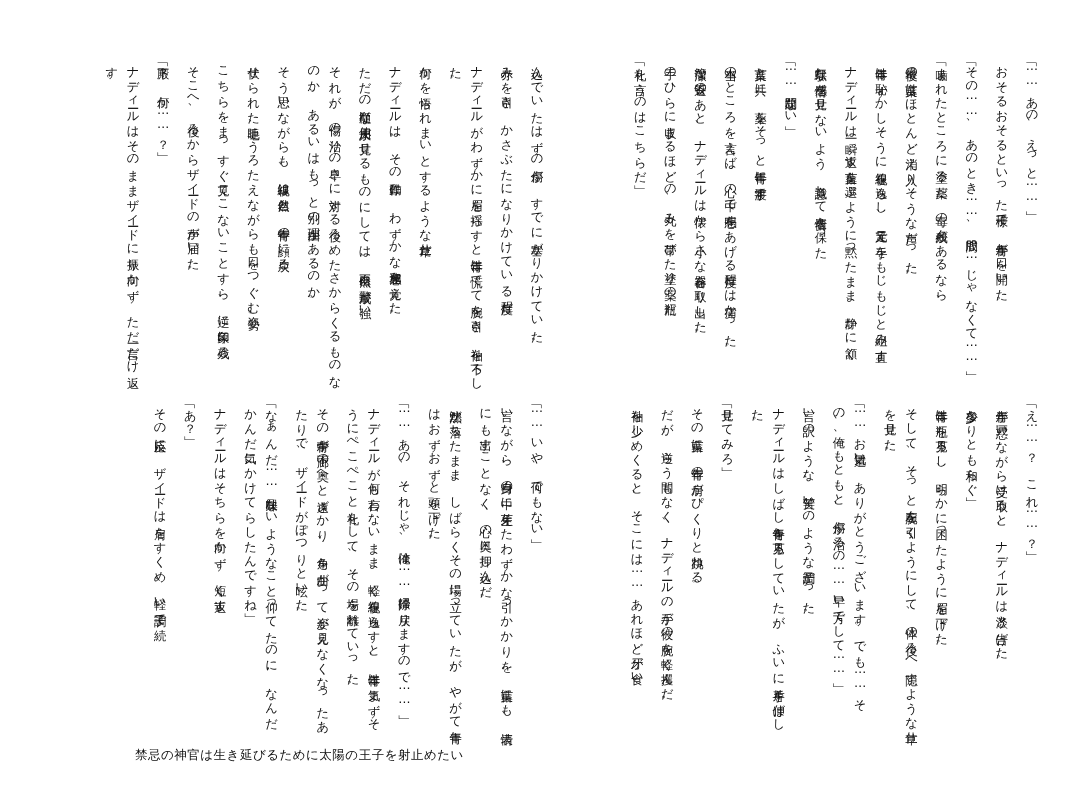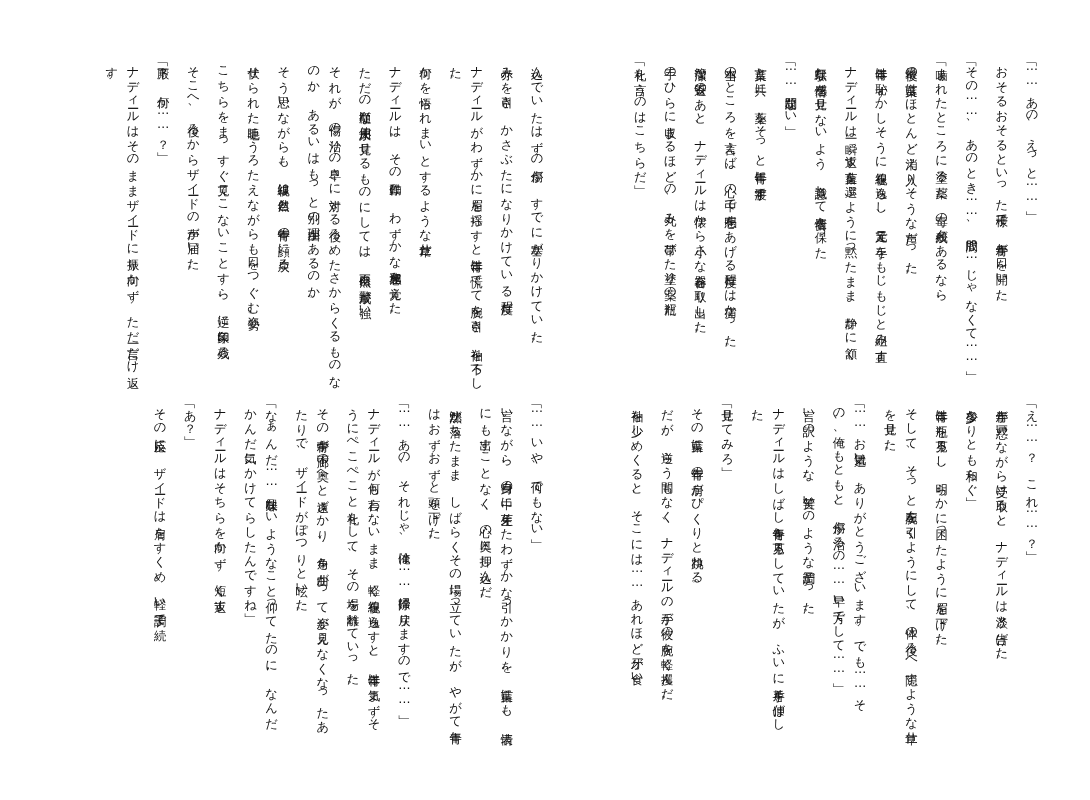--- a/index.html
+++ b/index.html
@@ -133,13 +133,14 @@
       <div class="vcol vtext">沈黙が落ちたまま、しばらくその場に立っていたが、やがて青年はおずおずと頭を下げた。</div>
       <div class="vcol vtext">「……あの、それじゃ、俺は……掃除に戻りますので……」</div>
       <div class="vcol vtext">ナディールが何も言わないまま、軽く視線を逸らすと、青年は気まずそうにぺこぺこと礼をして、その場を離れていった。</div>
       <div class="vcol vtext">その背中が廊下の奥へと遠ざかり、角を曲がって姿が見えなくなったあたりで、ザイードがぽつりと呟いた。</div>
       <div class="vcol vtext">「なぁんだ……興味ないようなこと仰ってたのに、なんだかんだ気にかけてらしたんですね」</div>
       <div class="vcol vtext">ナディールはそちらを向かず、短く返す。</div>
       <div class="vcol vtext">「あ？」</div>
       <div class="vcol vtext">その反応に、ザイードは肩をすくめ、軽い調子で続</div>
     </div>
 
+  <div class="footer">禁忌の神官は生き延びるために太陽の王子を射止めたい</div>
 </div>
 
 </body></html>

